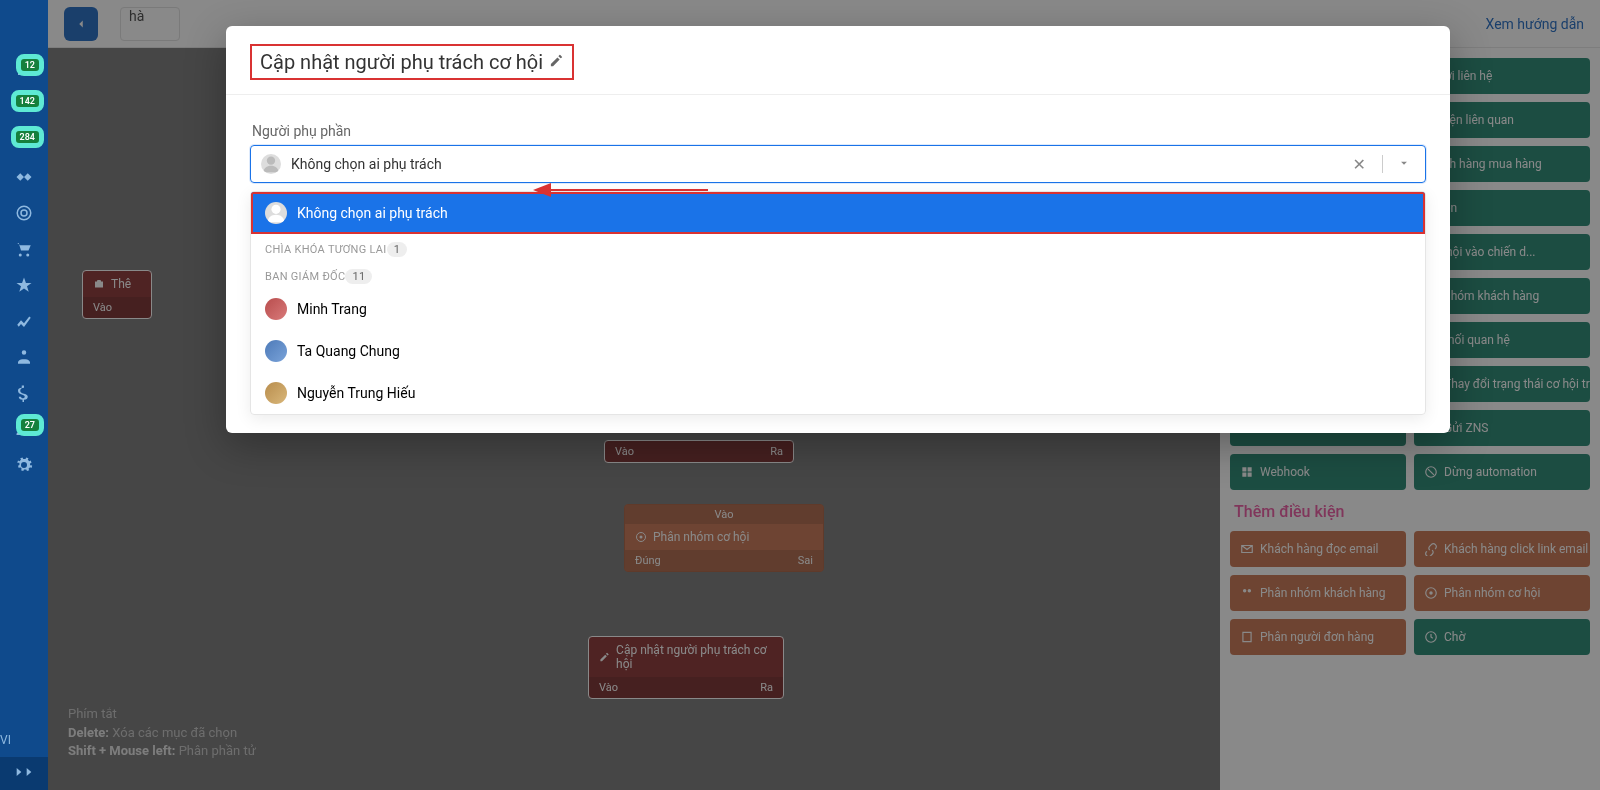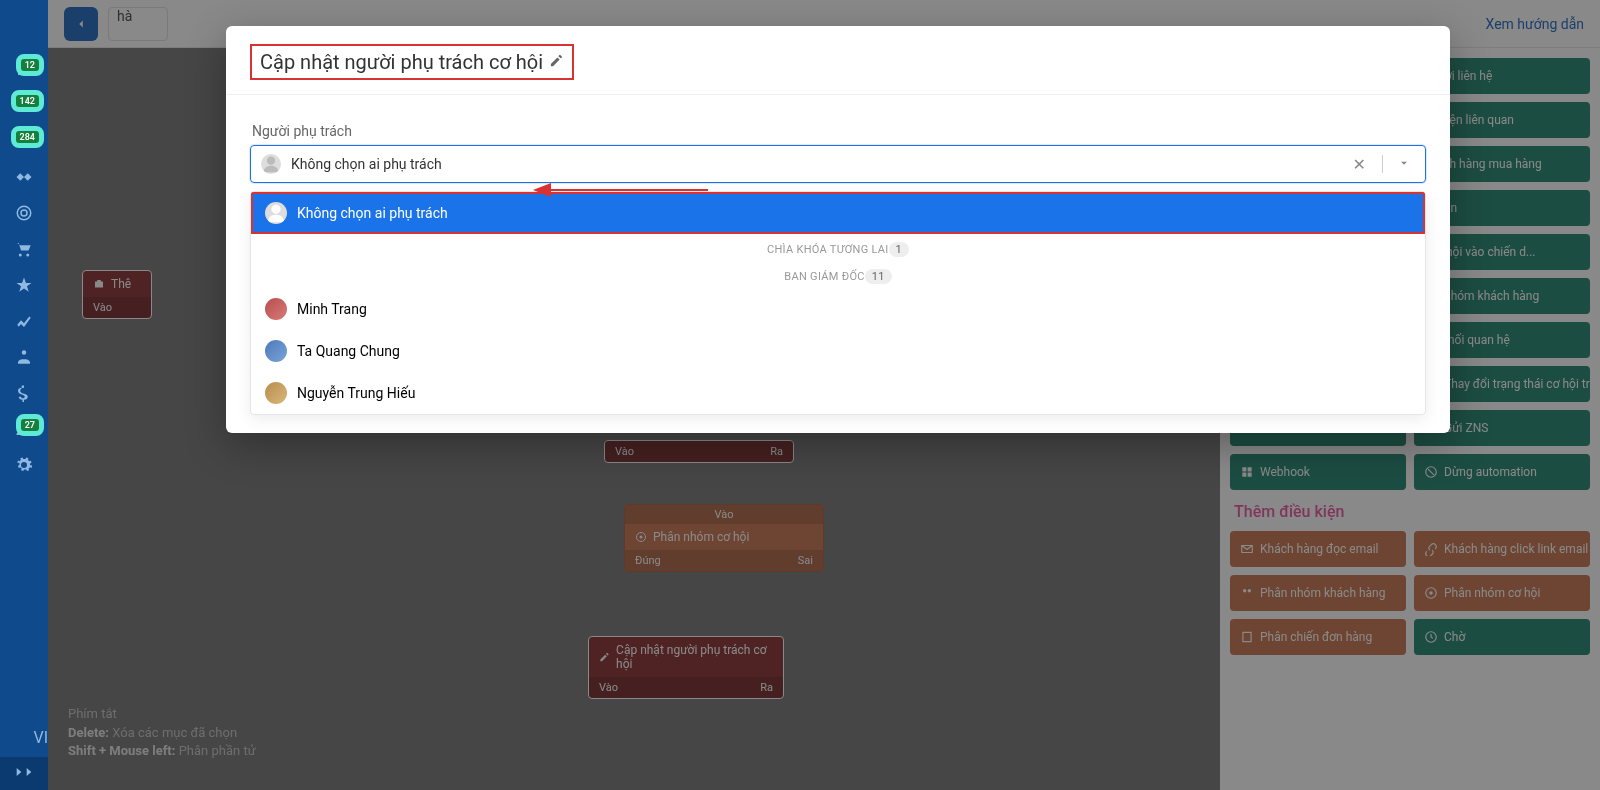--- a/index.html
+++ b/index.html
@@ -8,26 +8,26 @@
 
 .app { display: flex; width: 100%; height: 100%; }
 
 
 .sidebar { width: 48px; background: #0f4a8c; display: flex; flex-direction: column; align-items: center; padding-top: 8px; gap: 18px; position: relative; }
 .sidebar-logo { color: #8fb9e0; font-size: 26px; margin-bottom: 4px; }
 .sidebar-item { position: relative; width: 100%; display: flex; justify-content: center; color: #8fb9e0; font-size: 16px; cursor: pointer; }
 .sidebar-item svg { width: 18px; height: 18px; fill: #8fb9e0; }
 .badge { position: absolute; top: -6px; right: 4px; background: #15803d; color: #fff; font-size: 9px; font-weight: 600; padding: 1px 4px; border-radius: 8px; border: 5px solid #5eead4; }
 .sidebar-bottom { margin-top: auto; width: 100%; }
-.sidebar-lang { color: #8fb9e0; font-size: 16px; text-align: right; padding: 10px 0; cursor: pointer; }
+.sidebar-lang { color: #8fb9e0; font-size: 12px; text-align: left; padding: 10px 0; cursor: pointer; }
 .sidebar-expand { background: #0a3a70; color: #8fb9e0; text-align: center; padding: 8px 0; font-size: 14px; cursor: pointer; }
 
 
 .main { flex: 1; display: flex; flex-direction: column; position: relative; }
-.topbar { height: 48px; background: #fff; display: flex; align-items: center; padding: 0 16px; gap: 10px; border-bottom: 1px solid #e5e5e5; }
+.topbar { height: 48px; background: #fff; display: flex; align-items: center; padding: 0 16px; gap: 22px; border-bottom: 1px solid #e5e5e5; }
 .back-btn { width: 34px; height: 34px; background: #0a5bbd; border-radius: 6px; display: flex; align-items: center; justify-content: center; color: #fff; font-size: 16px; cursor: pointer; }
 .title-input { flex: 0 0 auto; width: 60px; height: 34px; border: 1px solid #ddd; border-radius: 4px; padding: 0 8px; font-size: 14px; overflow: hidden; text-overflow: ellipsis; white-space: nowrap; color: #333; }
 .topbar-right { margin-left: auto; display: flex; gap: 8px; align-items: center; }
 .help-link { color: #0a5bbd; font-size: 14px; cursor: pointer; }
 
 
 .workspace { flex: 1; display: flex; position: relative; }
 .canvas { flex: 1; background: #6b6b6b; position: relative; }
 
 
@@ -71,21 +71,21 @@
 .select-clear { color: #888; font-size: 16px; cursor: pointer; padding: 0 6px; }
 .select-sep { width: 1px; height: 18px; background: #ccc; }
 .select-caret { color: #888; font-size: 12px; cursor: pointer; padding: 0 4px; }
 
 
 .dropdown { margin-top: 8px; border: 1px solid #e5e5e5; border-radius: 4px; max-height: 290px; overflow-y: auto; position: relative; box-shadow: 0 4px 16px rgba(0,0,0,0.08); }
 .dropdown::-webkit-scrollbar{width:10px;} .dropdown::-webkit-scrollbar-thumb{background:#c0c0c0;border-radius:4px;}
 .dd-option { display: flex; align-items: center; gap: 10px; padding: 10px 14px; font-size: 14px; cursor: pointer; }
 .dd-option.selected { background: #1a73e8; color: #fff; }
 .dd-option.selected-box { outline: 2px solid #d93232; outline-offset: -2px; }
-.dd-group { display: flex; justify-content: center; align-items: center; padding: 8px 14px 4px 14px; font-size: 11px; color: #999; letter-spacing: 0.3px; }
+.dd-group { display: flex; justify-content: flex-start; align-items: center; padding: 8px 14px 4px 14px; font-size: 11px; color: #999; letter-spacing: 0.3px; }
 .dd-group-count { background: #eee; color: #666; border-radius: 10px; padding: 1px 7px; font-size: 11px; }
 .dd-avatar { width: 22px; height: 22px; border-radius: 50%; background: #ddd; display:flex;align-items:center;justify-content:center;overflow:hidden;flex-shrink:0;}
 .dd-avatar.c1{background: linear-gradient(135deg,#b84d4d,#d97a7a);} 
 .dd-avatar.c2{background: linear-gradient(135deg,#4d7ab8,#7aa3d9);} 
 .dd-avatar.c3{background: linear-gradient(135deg,#b88d4d,#d9b77a);} 
 
 
 .red-arrow { position: absolute; top: 175px; left: 485px; z-index: 70; pointer-events: none; }
 .red-arrow svg { width: 180px; height: 30px; }
 
@@ -337,21 +337,21 @@
               <svg viewBox="0 0 24 24">
                 <circle cx="12" cy="12" r="9" fill="none" stroke="#fff" stroke-width="2"></circle>
                 <circle cx="12" cy="12" r="3"></circle>
               </svg>
               <span>Phân nhóm cơ hội</span>
             </div>
           <div class="panel-btn orange">
               <svg viewBox="0 0 24 24">
                 <path d="M5 4h14v16H5z" fill="none" stroke="#fff" stroke-width="2"></path>
               </svg>
-              <span>Phân chiến đơn hàng</span>
+              <span>Phân người đơn hàng</span>
             </div>
           <div class="panel-btn teal">
               <svg viewBox="0 0 24 24">
                 <circle cx="12" cy="12" r="9" fill="none" stroke="#fff" stroke-width="2"></circle>
                 <path d="M12 7v5l3 2" stroke="#fff" stroke-width="2" fill="none"></path>
               </svg>
               <span>Chờ</span>
             </div>
         </div>
       </div>
@@ -365,21 +365,21 @@
         <div class="modal-title-box">
           <span class="modal-title">Cập nhật người phụ trách cơ hội</span>
           <span class="modal-title-icon">
             <svg width="15" height="15" viewBox="0 0 24 24" fill="#666">
                 <path d="M3 17.5V21h3.5L17 10.5 13.5 7 3 17.5zM20.7 7.3a1 1 0 000-1.4l-2.6-2.6a1 1 0 00-1.4 0L15 5l3.5 3.5 2.2-1.2z"></path>
               </svg>
           </span>
         </div>
       </div>
       <div class="modal-body">
-        <div class="field-label">Người phụ trách</div>
+        <div class="field-label">Người phụ phần</div>
         <div class="select-box">
           <span class="select-avatar">
               <svg viewBox="0 0 24 24">
                 <circle cx="12" cy="8" r="5" fill="#bbb"></circle>
                 <path d="M3 22c0-5 4-8 9-8s9 3 9 8H3z" fill="#bbb"></path>
               </svg>
             </span>
           <span class="select-value">Không chọn ai phụ trách</span>
           <span class="select-clear">✕</span>
           <span class="select-sep"></span>

